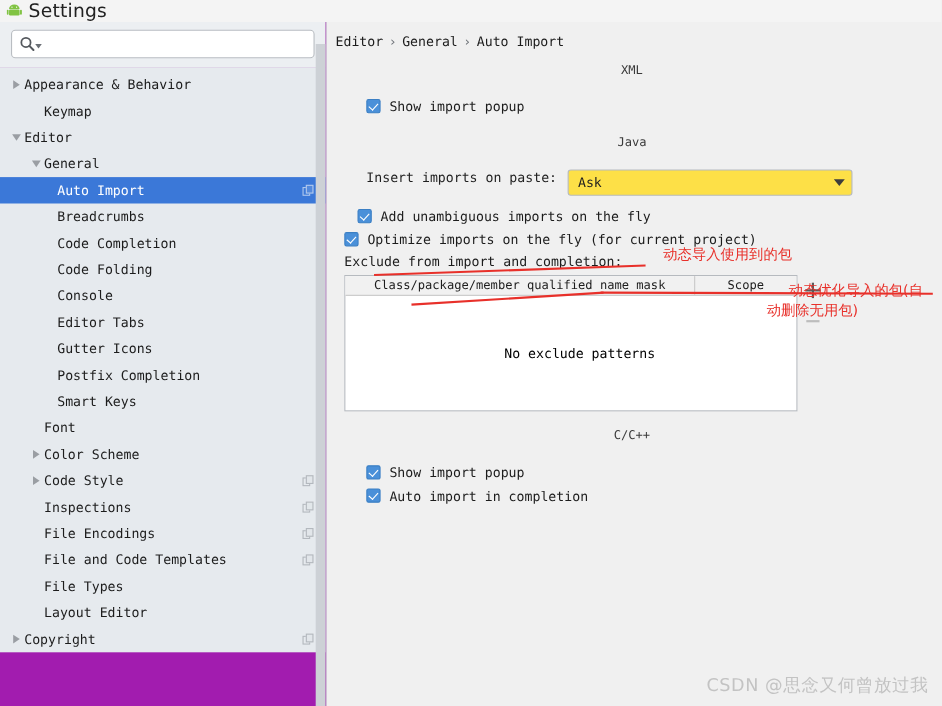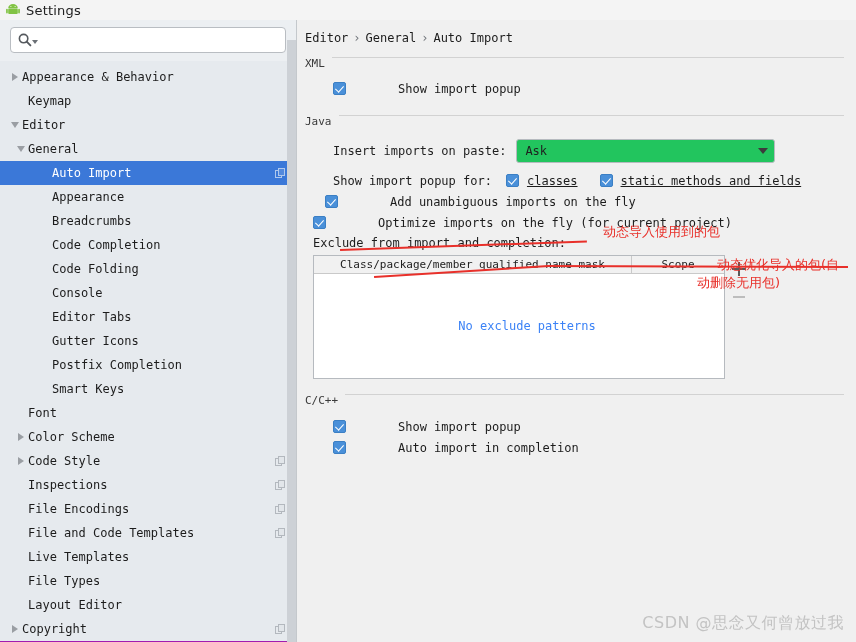--- a/index.html
+++ b/index.html
@@ -28,21 +28,21 @@
   }
   #titlebar .app-icon {
     width: 14px;
     height: 14px;
     margin-right: 6px;
     position: relative;
     flex: 0 0 auto;
   }
   #titlebar .title-text {
     font-family: "DejaVu Sans", sans-serif;
-    font-size: 13px;
+    font-size: 17px;
     color: #222;
     letter-spacing: .2px;
   }
 
   
   #window {
     display: flex;
     height: 622px;
     width: 856px;
     box-sizing: border-box;
@@ -163,21 +163,21 @@
     border: 1px solid #8b9097;
     background: #dfe3e7;
     box-sizing: border-box;
   }
   .tree-item.selected .copy-ic { opacity: .8; }
   .tree-item.selected .copy-ic::before { border-color: #cddcf3; background: #3b78d8; }
   .tree-item.selected .copy-ic::after  { border-color: #cddcf3; background: #5a8ede; }
 
   
   .lv0 { padding-left: 8px; }
-  .lv1 { padding-left: 14px; }
+  .lv1 { padding-left: 26px; }
   .lv2 { padding-left: 38px; }
 
   #side-scroll {
     position: absolute;
     right: 0;
     top: 20px;
     bottom: 0;
     width: 9px;
     background: #cdd1d6;
   }
@@ -201,39 +201,40 @@
   }
   #breadcrumb .sep { color: #6f7379; }
 
   .group {
     margin-top: 12px;
     padding-left: 8px;
     padding-right: 12px;
   }
   .group-head {
     display: flex;
+    align-items: center;
     gap: 7px;
     font-size: 11px;
     color: #3a3a3a;
+    flex-direction: column;
   }
   .group-head .rule {
     flex: 1 1 auto;
     height: 1px;
     background: #d2d2d2;
   }
   .group-body {
     padding-left: 28px;
     padding-top: 8px;
   }
 
   .cb-row {
     display: flex;
     align-items: center;
     height: 21px;
-    gap: 44px;
   }
   .cbox {
     width: 13px; height: 13px;
     flex: 0 0 13px;
     border-radius: 2px;
     background: #4a90d9;
     border: 1px solid #3b7fc4;
     box-sizing: border-box;
     position: relative;
     margin-right: 8px;
@@ -245,29 +246,28 @@
     width: 4px; height: 7px;
     border: solid #ffffff;
     border-width: 0 1.8px 1.8px 0;
     transform: rotate(42deg);
   }
   .cb-label { font-size: 12px; color: #1c1c1c; white-space: nowrap; }
   .mn { text-decoration: underline; }
 
   .field-row {
     display: flex;
-    align-items: center;
     height: 26px;
     margin-bottom: 6px;
   }
   .field-row .flabel { font-size: 12px; margin-right: 10px; }
   .combo {
     width: 259px;
     height: 24px;
-    background: #22c55e;
+    background: #fde047;
     border: 1px solid #b6babf;
     border-radius: 3px;
     display: flex;
     align-items: center;
     padding: 0 6px 0 8px;
     box-sizing: border-box;
     font-size: 12px;
   }
   .combo .cval { flex: 1 1 auto; }
   .combo .cdown {
@@ -314,21 +314,21 @@
     justify-content: center;
     box-sizing: border-box;
   }
   .tbl-head .th1 { flex: 1 1 auto; border-right: 1px solid #c9c9c9; }
   .tbl-head .th2 { width: 92px; flex: 0 0 92px; }
   .tbl-body {
     flex: 1 1 auto;
     display: flex;
     align-items: center;
     justify-content: center;
-    color: #3b82f6;
+    color: #000000;
     font-size: 12px;
     padding-left: 16px;
   }
   .tbl-side {
     width: 28px;
     flex: 0 0 28px;
     display: flex;
     flex-direction: column;
     align-items: center;
     padding-top: 6px;
@@ -435,24 +435,20 @@
           </span>
           <span class="label">General</span>
         </div>
         <div class="tree-item lv2 selected">
           <span class="twisty"></span>
           <span class="label">Auto Import</span>
           <span class="copy-ic"></span>
         </div>
         <div class="tree-item lv2">
           <span class="twisty"></span>
-          <span class="label">Appearance</span>
-        </div>
-        <div class="tree-item lv2">
-          <span class="twisty"></span>
           <span class="label">Breadcrumbs</span>
         </div>
         <div class="tree-item lv2">
           <span class="twisty"></span>
           <span class="label">Code Completion</span>
         </div>
         <div class="tree-item lv2">
           <span class="twisty"></span>
           <span class="label">Code Folding</span>
         </div>
@@ -500,24 +496,20 @@
         </div>
         <div class="tree-item lv1">
           <span class="twisty"></span>
           <span class="label">File Encodings</span>
           <span class="copy-ic"></span>
         </div>
         <div class="tree-item lv1">
           <span class="twisty"></span>
           <span class="label">File and Code Templates</span>
           <span class="copy-ic"></span>
-        </div>
-        <div class="tree-item lv1">
-          <span class="twisty"></span>
-          <span class="label">Live Templates</span>
         </div>
         <div class="tree-item lv1">
           <span class="twisty"></span>
           <span class="label">File Types</span>
         </div>
         <div class="tree-item lv1">
           <span class="twisty"></span>
           <span class="label">Layout Editor</span>
         </div>
         <div class="tree-item lv0">
@@ -562,29 +554,20 @@
       <div class="group-body" style="padding-top:10px;">
 
         <div class="field-row">
           <span class="flabel">Insert imports on paste:</span>
           <span class="combo">
             <span class="cval">Ask</span>
             <span class="cdown"></span>
           </span>
         </div>
 
-        <div class="inline-cb-row">
-          <span class="cb-label">Show import popup for:</span>
-          <span class="gap1"></span>
-          <span class="cbox"></span>
-          <span class="cb-label mn">classes</span>
-          <span class="gap2"></span>
-          <span class="cbox"></span>
-          <span class="cb-label mn">static methods and fields</span>
-        </div>
 
         <div class="cb-row" style="margin-left:-20px;padding-left:12px;">
           <span class="cbox"></span>
           <span class="cb-label">Add unambiguous imports on the fly</span>
         </div>
 
         <div class="cb-row" style="margin-left:-20px;">
           <span class="cbox"></span>
           <span class="cb-label">Optimize imports on the fly (for current project)</span>
         </div>

